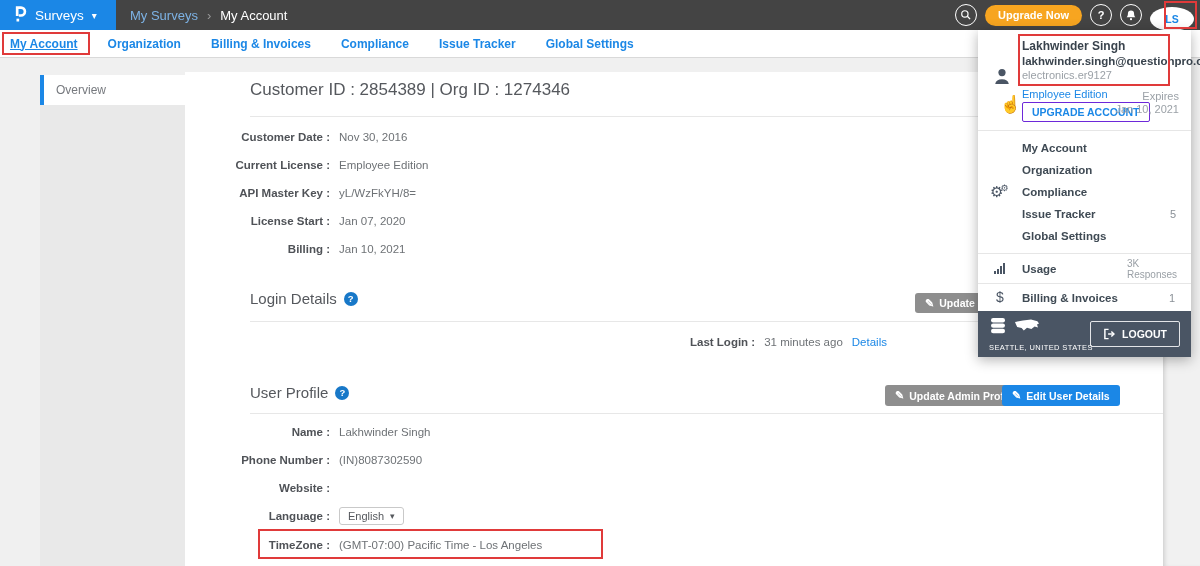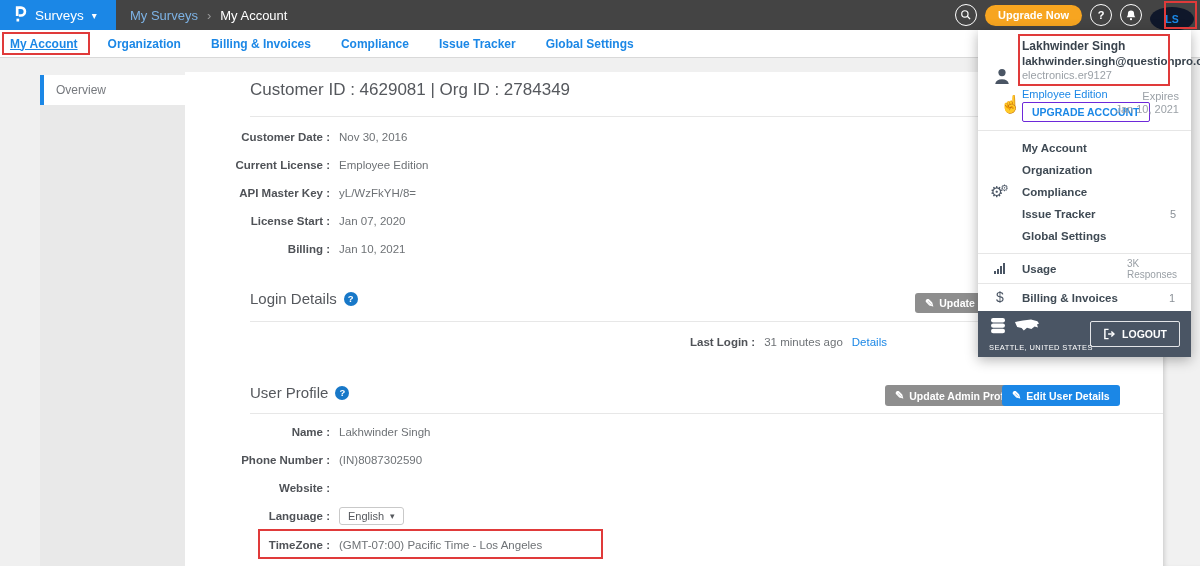--- a/index.html
+++ b/index.html
@@ -14,21 +14,21 @@
   .logo-block .caret { font-size:10px; margin-left:1px; }
   .crumbs { position:absolute; left:130px; top:0; height:30px; display:flex; align-items:center; gap:9px; font-size:13px; }
   .crumb-parent { color:#7DB2E4; cursor:pointer; }
   .crumb-sep { color:#9a9a9a; font-size:13px; }
   .crumb-current { color:#fff; }
   .tb-icons { position:absolute; right:6px; top:0; height:30px; display:flex; align-items:center; gap:8px; }
   .circle-icon { width:22px; height:22px; border:1.5px solid #fff; border-radius:50%;
     display:flex; align-items:center; justify-content:center; color:#fff; font-size:11px; font-weight:bold; cursor:pointer; }
   .upgrade-pill { height:21px; background:#F7A520; border:none; border-radius:11px; padding:0 13px;
     color:#fff; font-size:11px; font-weight:bold; font-family:inherit; cursor:pointer; }
-  .avatar { width:44px; height:24px; background:#0f172a; border-radius:50%; display:flex; align-items:center;
+  .avatar { width:44px; height:24px; background:#ffffff; border-radius:50%; display:flex; align-items:center;
     justify-content:center; color:#1B87E6; font-weight:bold; font-size:10.5px; cursor:pointer;margin-top:8px; }
 
   
   .subnav { position:absolute; left:0; top:30px; right:0; height:28px; background:#fff;
     border-bottom:1px solid #d9d9d9; display:flex; align-items:center; gap:30px; padding-left:10px; z-index:4; }
   .tab { color:#1B87E6; font-size:12px; font-weight:bold; cursor:pointer; white-space:nowrap; }
   .tab.active { text-decoration:underline; }
 
   
   .sidebar { position:absolute; left:40px; top:75px; width:145px; bottom:0; }
@@ -150,21 +150,21 @@
   </div>
 
   <div class="sidebar">
     <div class="overview-row">
       <span>Overview</span>
     </div>
     <div class="sidebar-fill"></div>
   </div>
 
   <div class="content">
-    <div class="page-head">Customer ID : 4629081 | Org ID : 2784349</div>
+    <div class="page-head">Customer ID : 2854389 | Org ID : 1274346</div>
     <div class="hr" style="top:44px"></div>
 
     <div class="frow" style="top:55px">
       <span class="flabel">Customer Date :</span>
       <span class="fval">Nov 30, 2016</span>
     </div>
     <div class="frow" style="top:83px">
       <span class="flabel">Current License :</span>
       <span class="fval">Employee Edition</span>
     </div>

